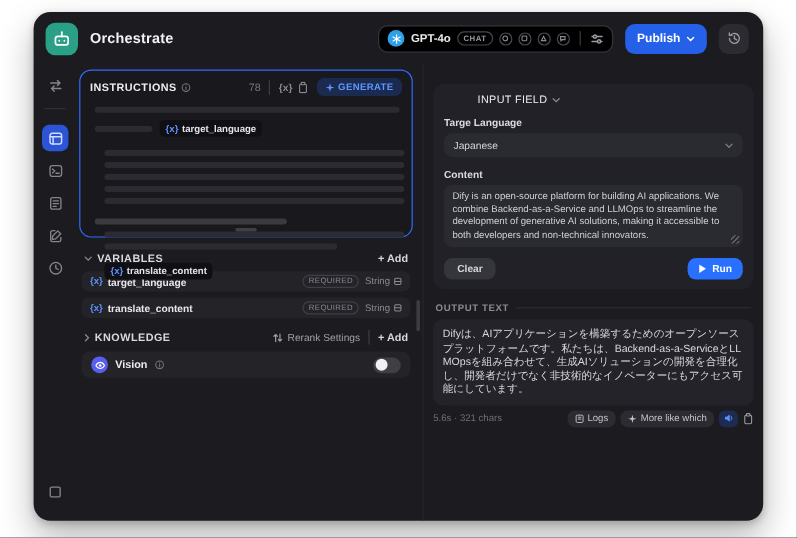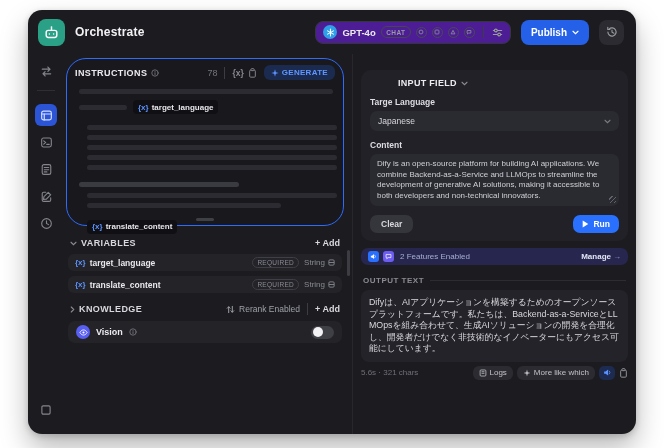--- a/index.html
+++ b/index.html
@@ -8,21 +8,21 @@
 
   .window { position:absolute; left:28px; top:10px; width:608px; height:424px;
     background:#1c1c20; border-radius:14px; box-shadow:0 14px 28px rgba(0,0,0,.28), 0 2px 6px rgba(0,0,0,.18);
     display:flex; flex-direction:column; overflow:hidden; }
 
   
   .topbar { height:44px; flex:none; display:flex; align-items:center; padding:0 12px 0 10px; gap:10px; }
   .app-icon { width:27px; height:27px; border-radius:8px; background:#2aa186; display:flex; align-items:center; justify-content:center; flex:none; }
   .win-title { font-size:12px; font-weight:bold; color:#f2f2f5; letter-spacing:.2px; }
   .spacer { flex:1; }
-  .model-pill { height:23px; background:#4c1d95; border:1px solid #35353c; border-radius:8px; display:flex; align-items:center; gap:5px; padding:0 7px; }
+  .model-pill { height:23px; background:#000000; border:1px solid #35353c; border-radius:8px; display:flex; align-items:center; gap:5px; padding:0 7px; }
   .model-icon { width:14px; height:14px; border-radius:50%; background:#2f9fe8; display:flex; align-items:center; justify-content:center; }
   .model-name { font-size:9.5px; font-weight:bold; color:#ececf0; }
   .chat-badge { font-size:6.5px; font-weight:bold; letter-spacing:.4px; color:#9a9aa3; border:1px solid #47474f; border-radius:8px; padding:1.5px 4.5px; }
   .mini-circ { width:11px; height:11px; border-radius:50%; border:1px solid #4a4a52; color:#8a8a93; display:flex; align-items:center; justify-content:center; }
   .vdiv { width:1px; height:12px; background:#3c3c44; margin:0 3px; }
   .icon-muted { color:#9a9aa3; display:flex; align-items:center; }
   .publish-btn { height:25px; background:#2461e8; border-radius:8px; color:#fff; font-size:10px; font-weight:bold; display:flex; align-items:center; gap:5px; padding:0 10px; }
   .round-btn { width:25px; height:25px; border-radius:8px; background:#2b2b31; color:#9a9aa3; display:flex; align-items:center; justify-content:center; }
 
   
@@ -32,21 +32,21 @@
   .rail { width:36px; flex:none; display:flex; flex-direction:column; align-items:center; padding:6px 0 8px 0; }
   .rail-ic { width:22px; height:22px; border-radius:6px; color:#84848d; display:flex; align-items:center; justify-content:center; margin-bottom:5px; }
   .rail-div { width:18px; height:1px; background:#2e2e34; margin:3px 0 7px 0; }
   .rail-ic.active { background:#2c55d6; color:#cfdcff; margin-top:6px; }
   .rail-bottom { margin-top:auto; }
 
   
   .leftcol { width:288px; flex:none; padding:4px 8px 0 2px; position:relative; }
   .lc-scrollbar { position:absolute; right:2px; top:196px; width:3px; height:26px; border-radius:2px; background:#3c3c43; }
 
-  .instructions { border:1.5px solid #2e6bff; border-radius:20px; background:#19191d; height:168px; position:relative; padding:6px 8px; }
+  .instructions { border:1.5px solid #2e6bff; border-radius:10px; background:#19191d; height:140px; position:relative; padding:6px 8px; }
   .ins-head { display:flex; align-items:center; gap:4px; }
   .ins-title { font-size:9px; font-weight:bold; letter-spacing:.4px; color:#ececf0; }
   .ins-count { font-size:9px; color:#74747d; }
   .ins-x { font-size:8.5px; color:#8a8a93; font-weight:bold; }
   .gen-btn { background:#1a2b4f; color:#6196ff; border-radius:6px; font-size:8px; font-weight:bold; letter-spacing:.3px; display:flex; align-items:center; gap:3px; padding:3px 7px; margin-left:3px; }
 
   .sk { height:5px; border-radius:2.5px; background:#2b2b31; }
   .chip { display:inline-flex; align-items:center; gap:3px; background:#101014; border-radius:4px; padding:2.5px 5px; font-size:8px; font-weight:bold; color:#e5e5ea; }
   .chip .cx { color:#5c92ff; font-weight:bold; }
   .ins-row { display:flex; align-items:center; gap:6px; }
@@ -70,21 +70,21 @@
   .toggle { width:23px; height:13px; border-radius:7px; background:#3f3f46; position:relative; }
   .toggle .knob { position:absolute; left:1.5px; top:1.5px; width:10px; height:10px; border-radius:50%; background:#f2f2f5; }
 
   
   .rightcol { flex:1; border-left:1px solid #27272c; padding:8px 8px 0 8px; display:flex; flex-direction:column; min-width:0; }
   .dbg-head { display:flex; align-items:center; margin:2px 2px 0 2px; }
   .dbg-title { font-size:9px; font-weight:bold; letter-spacing:.4px; color:#ececf0; }
 
   .input-card { background:#212127; border-radius:10px; padding:8px 9px; margin-top:8px; }
   .if-head { display:flex; align-items:center; gap:4px; }
-  .if-title { font-size:9px; font-weight:bold; letter-spacing:.3px; color:#ececf0;padding-left:28px; }
+  .if-title { font-size:9px; font-weight:normal; letter-spacing:.3px; color:#ececf0;padding-left:28px; }
   .if-desc { font-size:8px; line-height:10.5px; color:#82828c; margin-top:5px; }
   .fld-label { font-size:8.5px; font-weight:bold; color:#dcdce1; margin-top:9px; }
   .select { height:20px; background:#2a2a31; border-radius:7px; display:flex; align-items:center; padding:0 8px; margin-top:4px; }
   .select-value { font-size:8.5px; color:#d6d6dc; flex:1; }
   .textarea-wrap { position:relative; margin-top:4px; }
   textarea.content { width:100%; height:52px; background:#2a2a31; border:none; border-radius:7px; padding:5px 7px; font-size:8px; line-height:10.5px; color:#cfcfd6; font-family:"Liberation Sans",sans-serif; resize:none; display:block; }
   .resize-grip { position:absolute; right:3px; bottom:3px; width:7px; height:7px;
      background:repeating-linear-gradient(135deg, transparent 0 2px, #62626c 2px 3px); border-radius:1px; }
   .btn-row { display:flex; align-items:center; justify-content:space-between; margin-top:9px; }
   .clear-btn { background:#35353c; color:#d6d6dc; font-size:8.5px; font-weight:bold; border-radius:7px; padding:4px 11px; }
@@ -344,21 +344,21 @@
               <polyline points="1.5,1 4.5,4 1.5,7"></polyline>
             </svg>
         </span>
         <span class="sec-title">KNOWLEDGE</span>
         <div class="spacer"></div>
         <span class="rerank">
           <svg width="9" height="9" viewBox="0 0 10 10" fill="none" stroke="currentColor" stroke-width="1.1" stroke-linecap="round">
             <path d="M3 8.5 V2 M1.4 3.6 L3 2 l1.6 1.6"></path>
               <path d="M7 1.5 V8 M5.4 6.4 L7 8 l1.6 -1.6"></path>
           </svg>
-          <span>Rerank Enabled</span>
+          <span>Rerank Settings</span>
         </span>
         <span class="vdiv"></span>
         <span class="add-label">+ Add</span>
       </div>
 
       <div class="vision-row">
         <span class="vision-ic">
           <svg width="9" height="9" viewBox="0 0 12 12" fill="none" stroke="#fff" stroke-width="1.2">
             <path d="M1.2 6 C2.6 3.6 4.2 2.6 6 2.6 C7.8 2.6 9.4 3.6 10.8 6 C9.4 8.4 7.8 9.4 6 9.4 C4.2 9.4 2.6 8.4 1.2 6 Z"></path>
               <circle cx="6" cy="6" r="1.4" fill="#fff" stroke="none"></circle>
@@ -414,39 +414,20 @@
             <span>
               <svg width="7" height="8" viewBox="0 0 8 10" fill="#fff">
                   <polygon points="0.5,0.5 7.5,5 0.5,9.5"></polygon>
                 </svg>
             </span>
             <span>Run</span>
           </button>
         </div>
       </div>
 
-      <div class="feat-banner">
-        <span class="feat-ic1">
-          <svg width="7" height="7" viewBox="0 0 12 12" fill="currentColor">
-              <path d="M1.5 4.5 h2 L7 1.8 v8.4 L3.5 7.5 h-2 Z"></path>
-              <path d="M8.5 4 a2.6 2.6 0 0 1 0 4" fill="none" stroke="#fff" stroke-width="1.1" stroke-linecap="round"></path>
-            </svg>
-        </span>
-        <span class="feat-ic2">
-          <svg width="7" height="7" viewBox="0 0 12 12" fill="none" stroke="#fff" stroke-width="1.2">
-              <path d="M1.8 2.5 h8.4 v5.4 h-5 l-2.2 2 v-2 h-1.2 Z"></path>
-            </svg>
-        </span>
-        <span class="feat-text">2 Features Enabled</span>
-        <div class="spacer"></div>
-        <span class="manage">
-          <span>Manage</span>
-          <span class="arr">→</span>
-        </span>
-      </div>
 
       <div class="out-head">
         <span class="out-title">OUTPUT TEXT</span>
         <span class="out-rule"></span>
       </div>
 
       <div class="output-card">
         <div class="output-text">Difyは、AIアプリケーションを構築するためのオープンソースプラットフォームです。私たちは、Backend-as-a-ServiceとLLMOpsを組み合わせて、生成AIソリューションの開発を合理化し、開発者だけでなく非技術的なイノベーターにもアクセス可能にしています。</div>
       </div>
 

